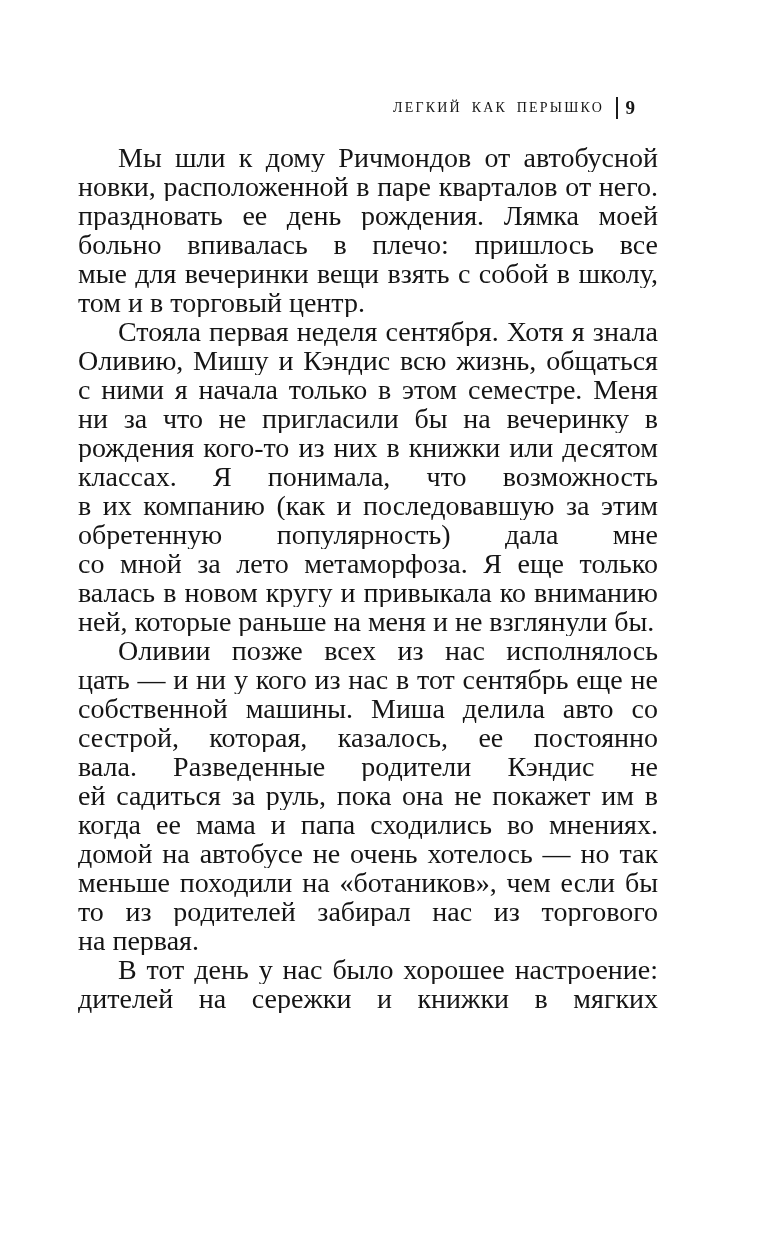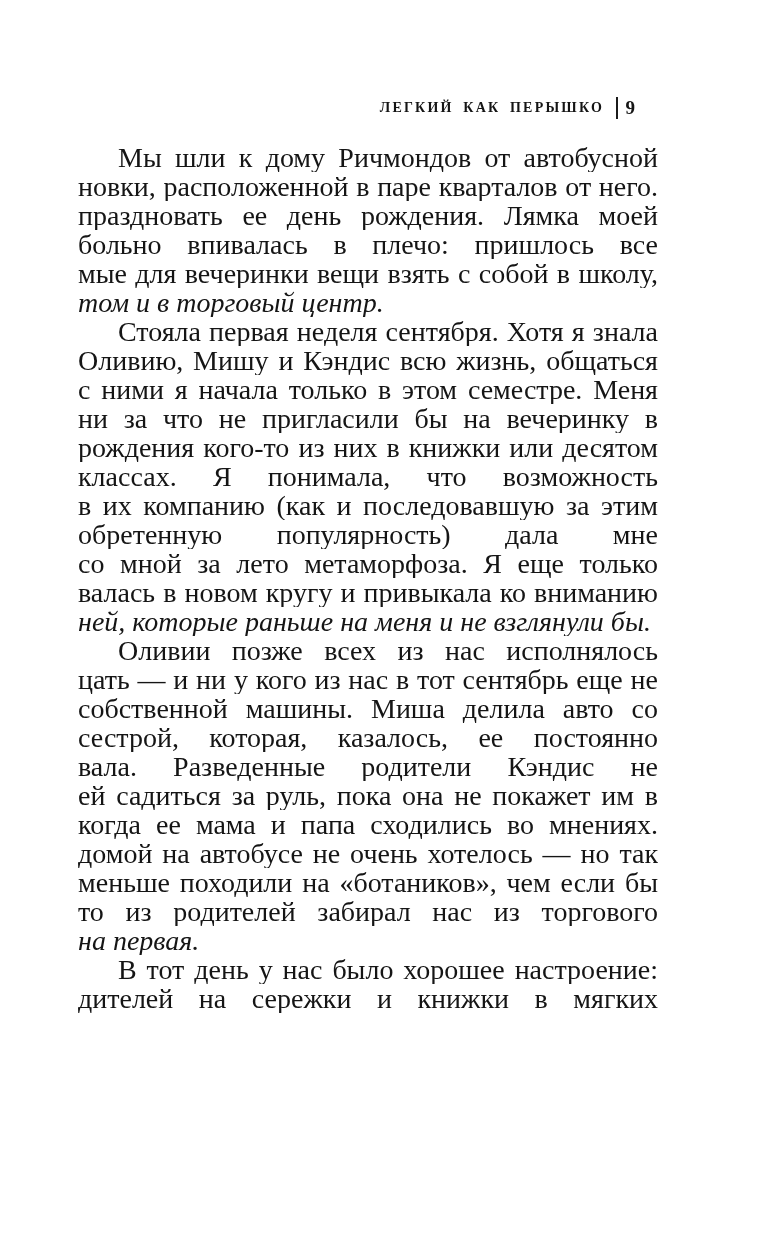--- a/index.html
+++ b/index.html
@@ -20,21 +20,21 @@
   .page-header {
     position: absolute;
     top: 95px;
     right: 133px;
     height: 26px;
     display: flex;
     align-items: center;
   }
   .running-title {
     font-size: 14px;
-    font-weight: 700;
+    font-weight: 400;
     letter-spacing: 2.2px;
     word-spacing: 4px;
     text-transform: uppercase;
     white-space: nowrap;
   }
   .vrule {
     width: 1.5px;
     height: 22px;
     background: #1b1b1b;
     margin: 0 8px 0 12px;
@@ -59,21 +59,20 @@
     height: 29px;
     line-height: 29px;
     font-size: 28px;
     text-align: justify;
     text-align-last: justify;
     overflow: hidden;
     white-space: normal;
   }
   .line.flush-left {
     text-align-last: left;
-    font-style: italic;
   }
   .line.indent {
     text-indent: 40px;
   }
 </style>
 </head>
 <body>
 
 <div class="page">
 

